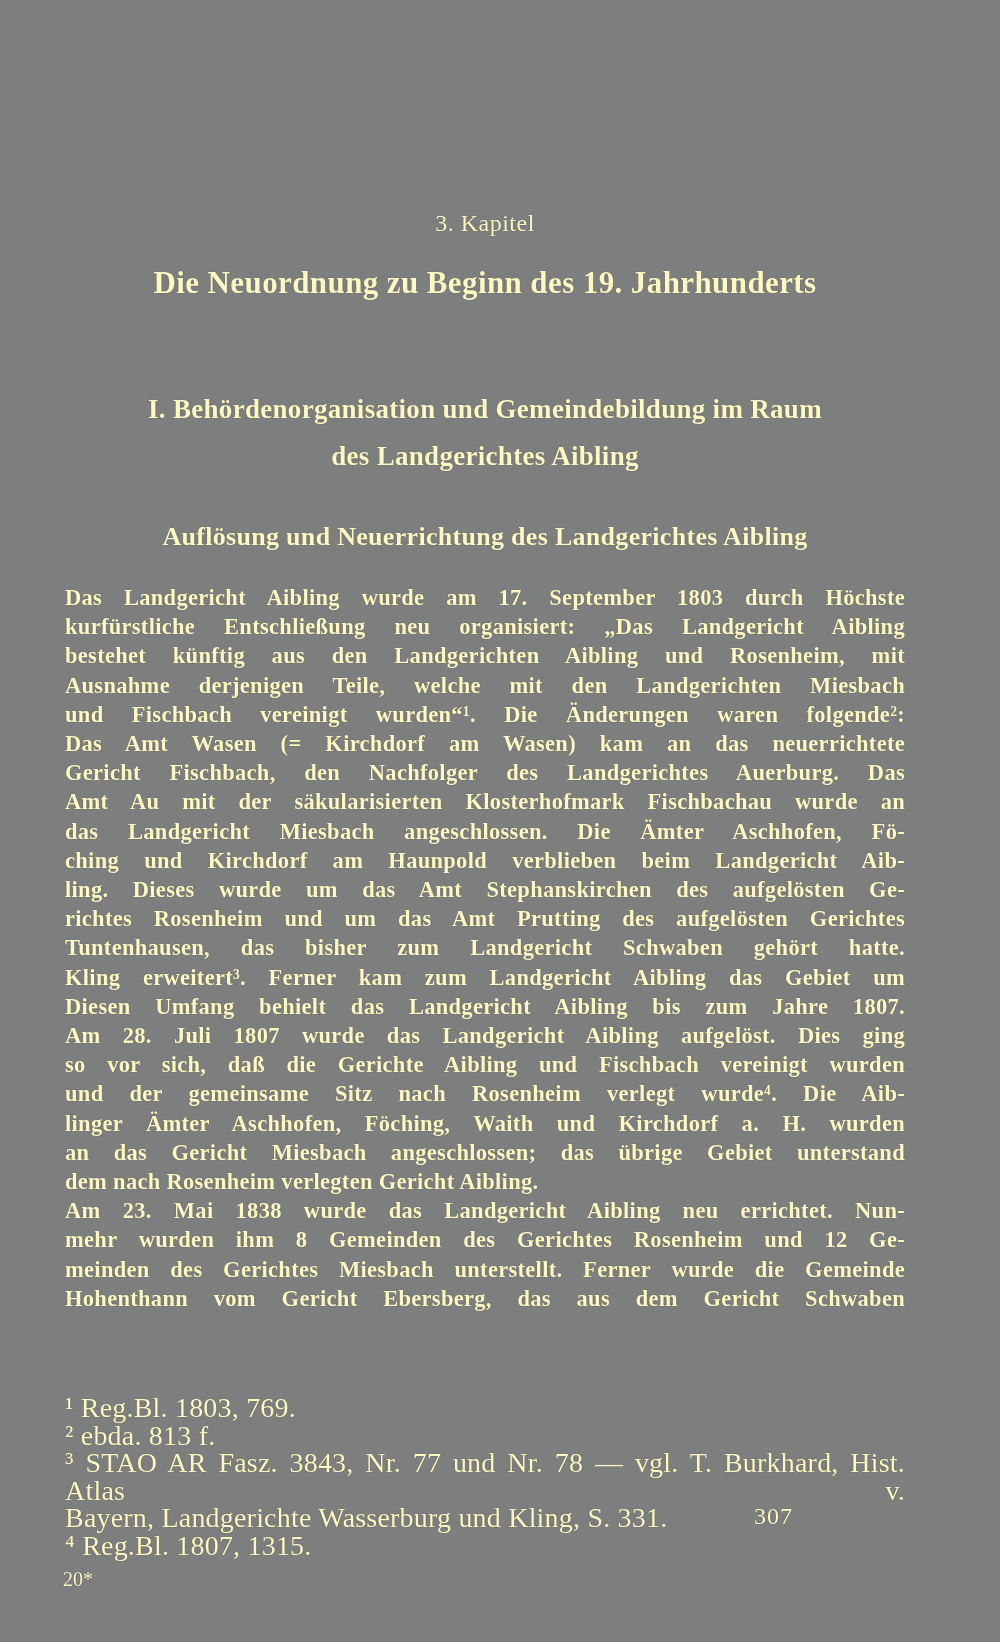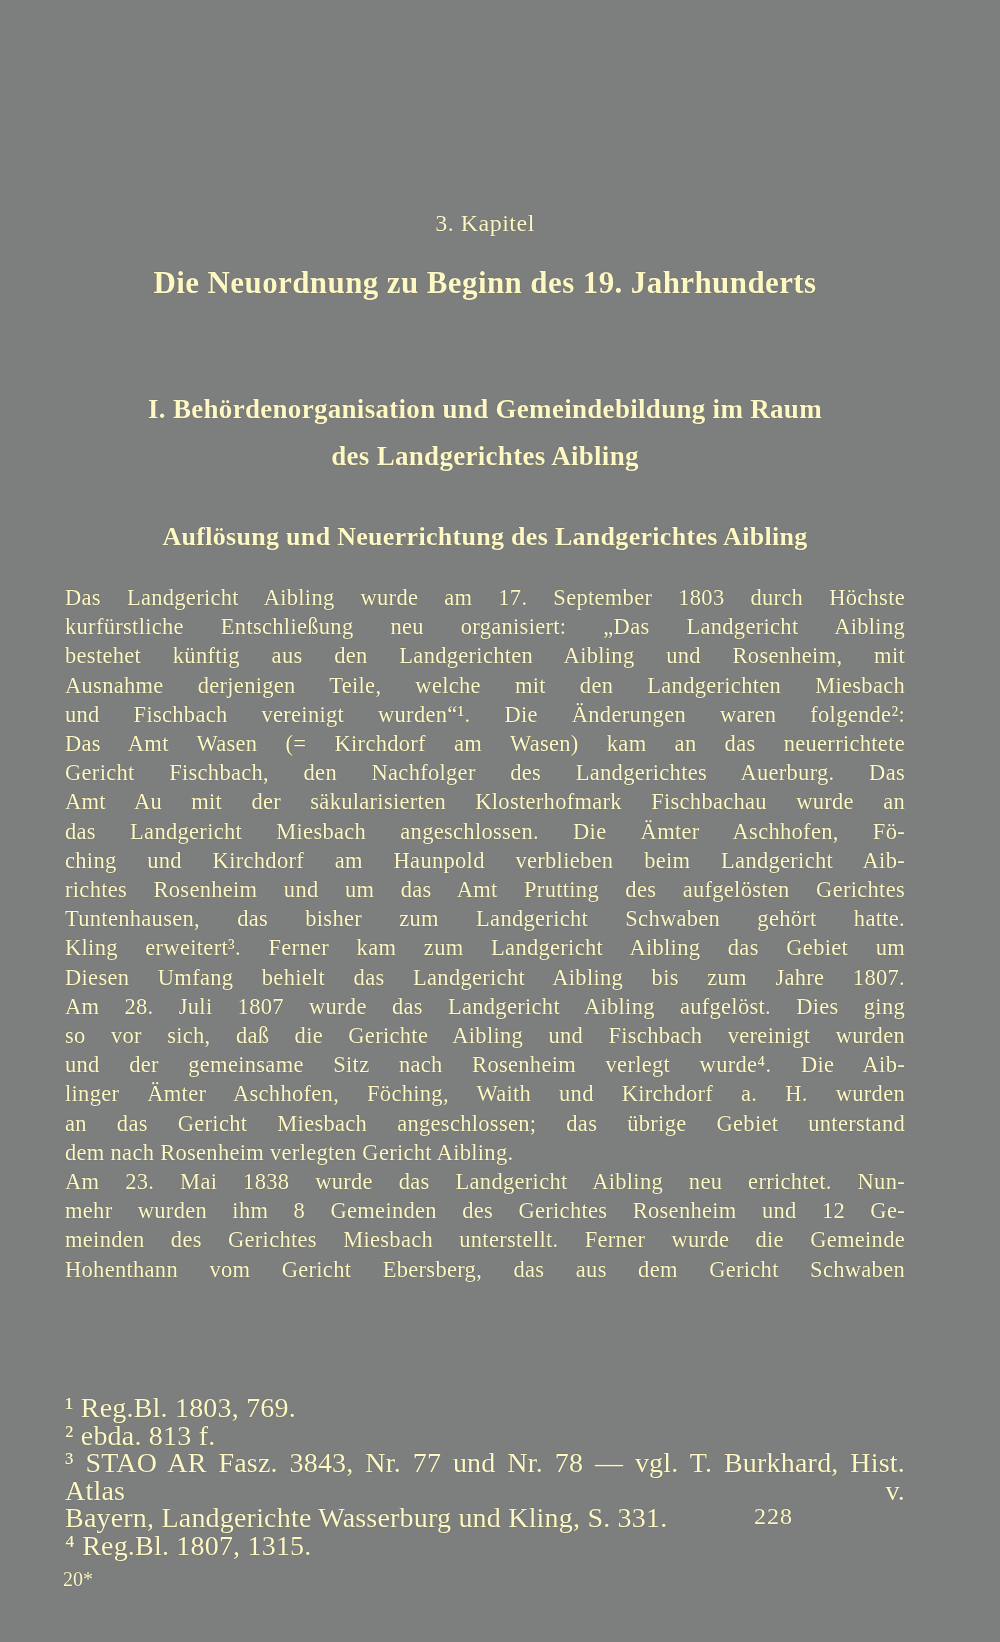--- a/index.html
+++ b/index.html
@@ -58,20 +58,21 @@
     font-weight: bold;
     letter-spacing: 0.3px;
   }
   .body-text {
     position: absolute;
     top: 583px;
     width: 100%;
     font-size: 22.5px;
     line-height: 29.2px;
     letter-spacing: 0.3px;
+    font-weight: bold;
   }
   .footnotes {
     position: absolute;
     top: 1394px;
     width: 100%;
     font-size: 28px;
     line-height: 27.6px;
     letter-spacing: 0.2px;
   }
   .line.just {
@@ -117,20 +118,21 @@
         <div class="line just">Das Landgericht Aibling wurde am 17. September 1803 durch Höchste</div>
         <div class="line just">kurfürstliche Entschließung neu organisiert: „Das Landgericht Aibling</div>
         <div class="line just">bestehet künftig aus den Landgerichten Aibling und Rosenheim, mit</div>
         <div class="line just">Ausnahme derjenigen Teile, welche mit den Landgerichten Miesbach</div>
         <div class="line just">und Fischbach vereinigt wurden“¹. Die Änderungen waren folgende²:</div>
         <div class="line just">Das Amt Wasen (= Kirchdorf am Wasen) kam an das neuerrichtete</div>
         <div class="line just">Gericht Fischbach, den Nachfolger des Landgerichtes Auerburg. Das</div>
         <div class="line just">Amt Au mit der säkularisierten Klosterhofmark Fischbachau wurde an</div>
         <div class="line just">das Landgericht Miesbach angeschlossen. Die Ämter Aschhofen, Fö-</div>
         <div class="line just">ching und Kirchdorf am Haunpold verblieben beim Landgericht Aib-</div>
+        <div class="line just">ling. Dieses wurde um das Amt Stephanskirchen des aufgelösten Ge-</div>
         <div class="line just">richtes Rosenheim und um das Amt Prutting des aufgelösten Gerichtes</div>
         <div class="line just">Tuntenhausen, das bisher zum Landgericht Schwaben gehört hatte.</div>
         <div class="line just">Kling erweitert³. Ferner kam zum Landgericht Aibling das Gebiet um</div>
         <div class="line just">Diesen Umfang behielt das Landgericht Aibling bis zum Jahre 1807.</div>
         <div class="line just">Am 28. Juli 1807 wurde das Landgericht Aibling aufgelöst. Dies ging</div>
         <div class="line just">so vor sich, daß die Gerichte Aibling und Fischbach vereinigt wurden</div>
         <div class="line just">und der gemeinsame Sitz nach Rosenheim verlegt wurde⁴. Die Aib-</div>
         <div class="line just">linger Ämter Aschhofen, Föching, Waith und Kirchdorf a. H. wurden</div>
         <div class="line just">an das Gericht Miesbach angeschlossen; das übrige Gebiet unterstand</div>
         <div class="line flush">dem nach Rosenheim verlegten Gericht Aibling.</div>
@@ -141,18 +143,18 @@
       </div>
 
     <div class="footnotes">
         <div class="line flush">¹ Reg.Bl. 1803, 769.</div>
         <div class="line flush">² ebda. 813 f.</div>
         <div class="line just">³ STAO AR Fasz. 3843, Nr. 77 und Nr. 78 — vgl. T. Burkhard, Hist. Atlas v.</div>
         <div class="line flush">Bayern, Landgerichte Wasserburg und Kling, S. 331.</div>
         <div class="line flush">⁴ Reg.Bl. 1807, 1315.</div>
       </div>
 
-    <div class="page-number">228</div>
+    <div class="page-number">307</div>
 
   </div>
 
   <div class="signature-mark ink">20*</div>
 </div>
 
 </body></html>

